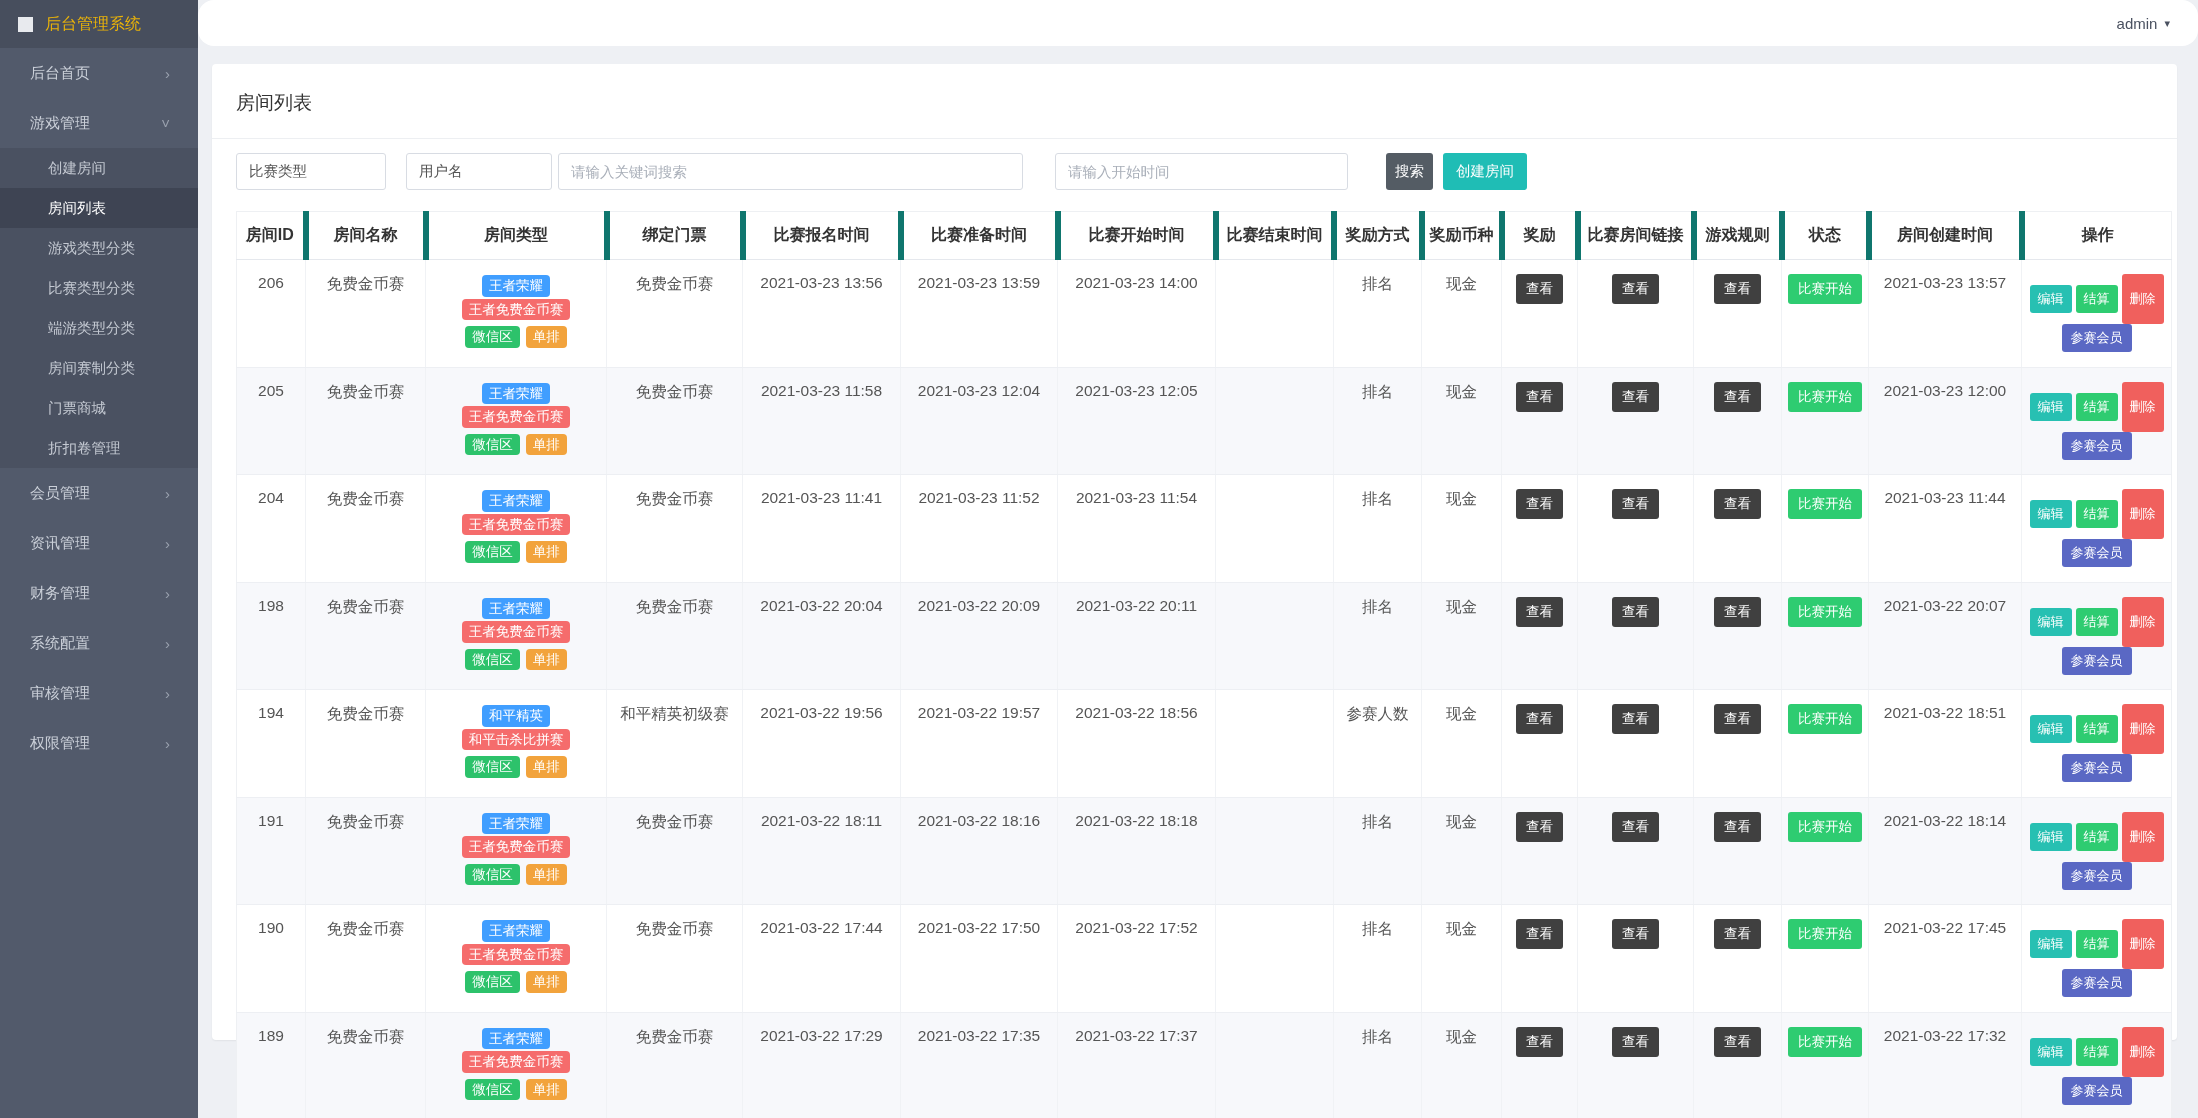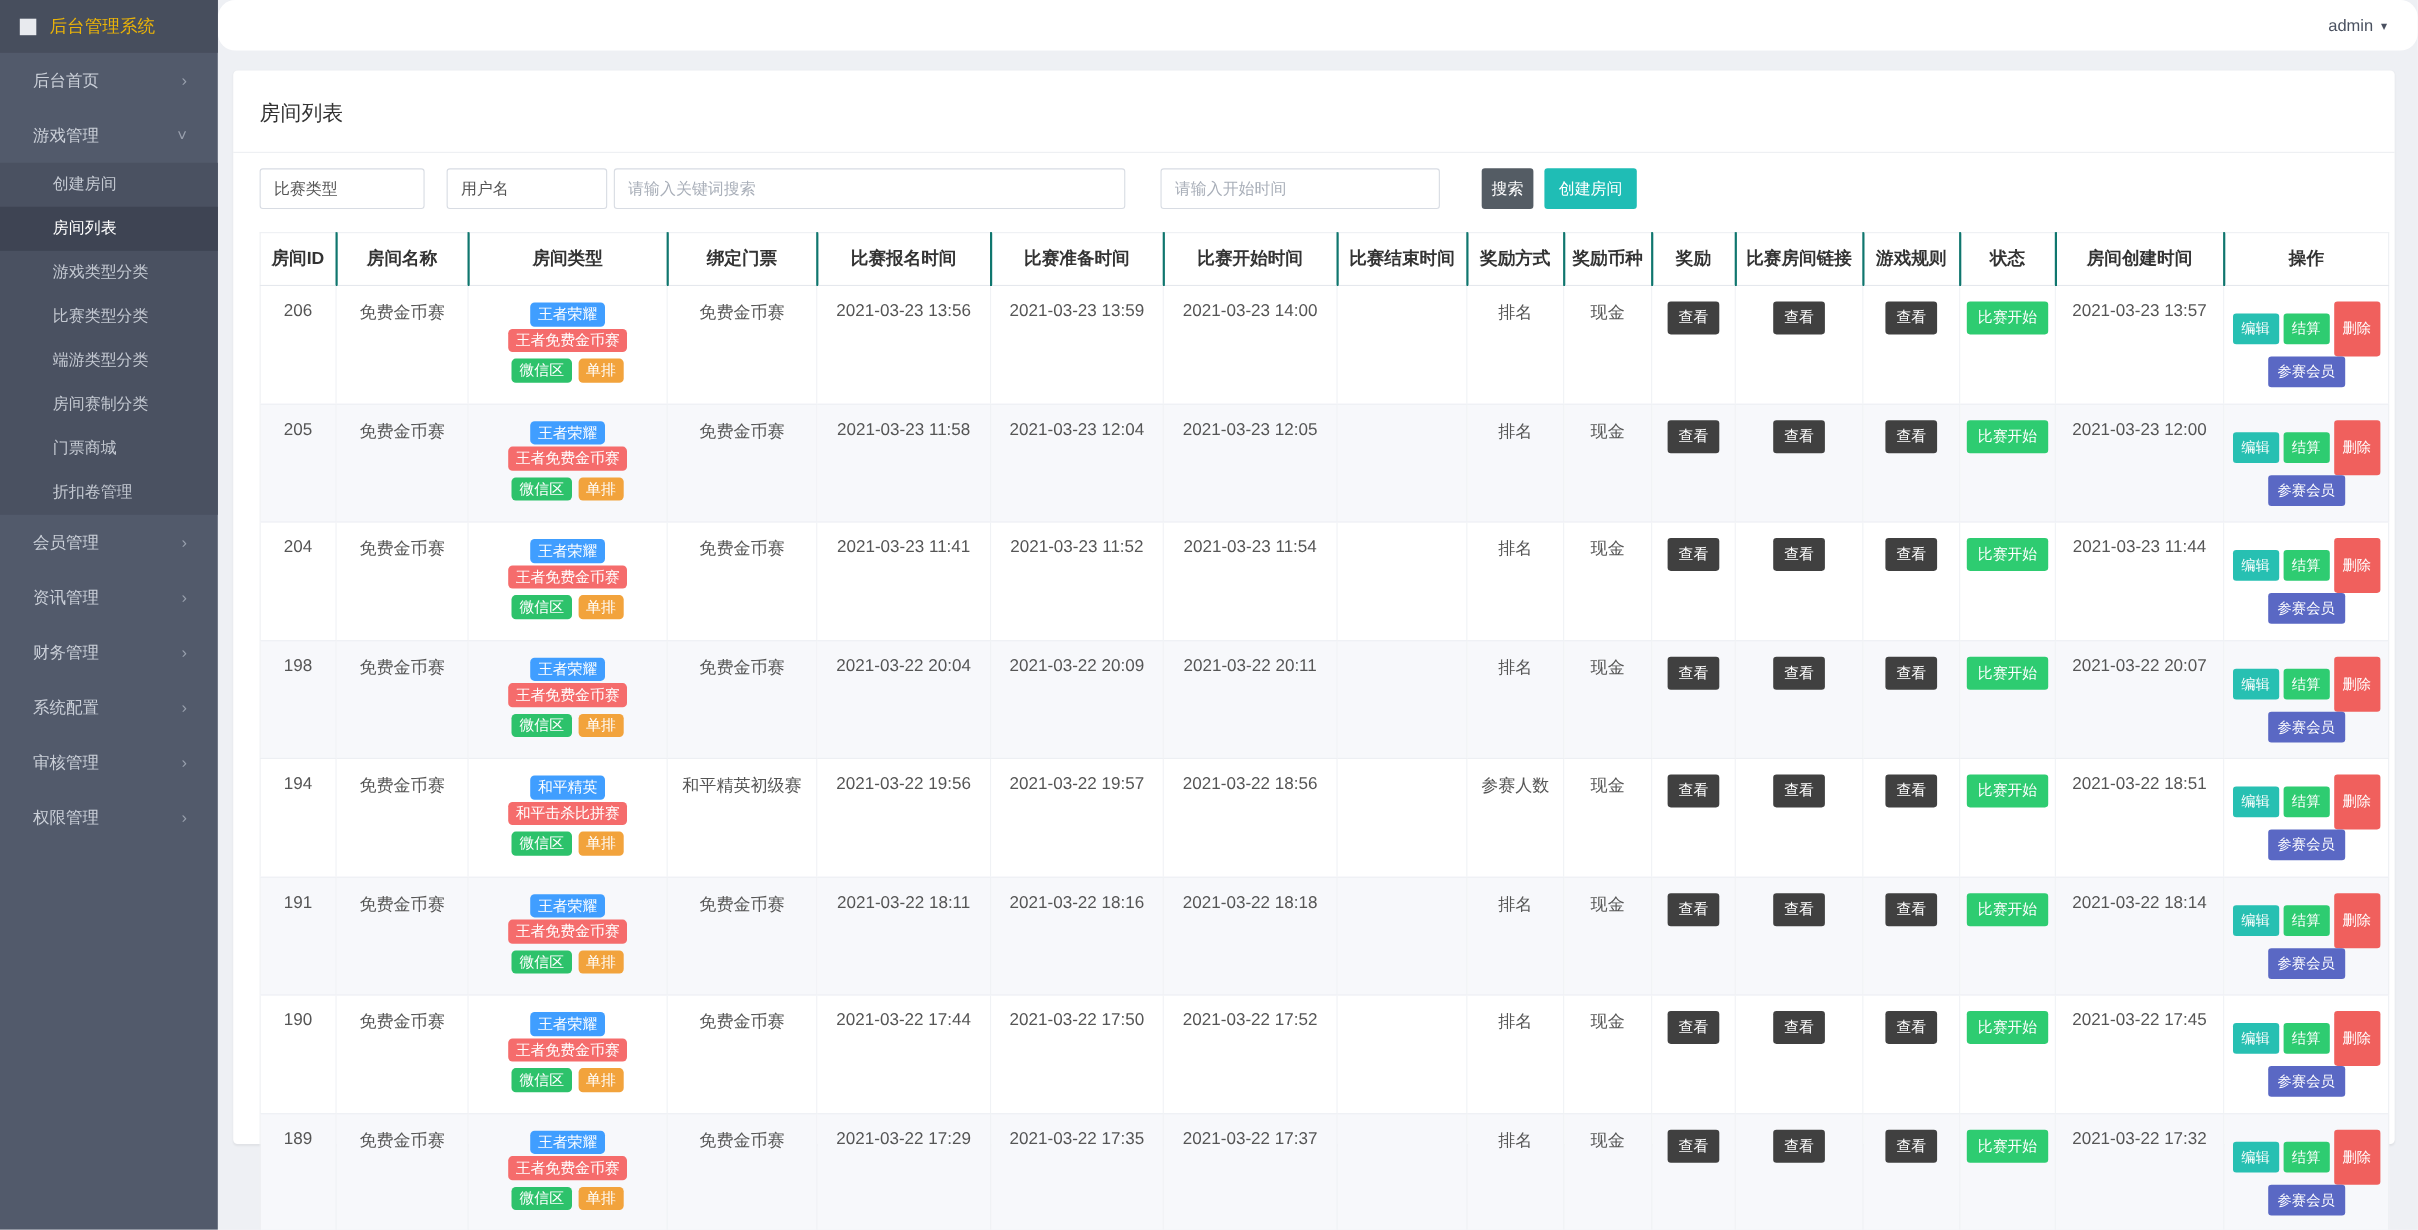--- a/index.html
+++ b/index.html
@@ -29,31 +29,31 @@
     border-radius:4px; box-shadow:0 1px 2px rgba(0,0,0,.06); }
   .card-title { font-size:19px; font-weight:normal; color:#333; padding:26px 24px 22px; border-bottom:1px solid #EDEFF2; }
   
   .filters { display:flex; align-items:center; padding:14px 24px 13px; }
   .filters input { height:37px; border:1px solid #D8DCE3; border-radius:3px; padding:0 12px;
     font-size:14.5px; color:#555; font-family:"Liberation Sans",sans-serif; background:#FFF; outline:none; }
   .filters input::placeholder { color:#A9AFB9; }
   .f-match { width:150px; margin-right:20px; }
   .f-user  { width:146px; margin-right:6px; }
   .f-key   { width:465px; margin-right:32px; }
-  .f-start { width:254px; margin-right:38px; }
+  .f-start { width:293px; margin-right:38px; }
   .f-end   { width:289px; margin-right:23px; }
   .btn { border:none; height:37px; border-radius:3px; color:#FFF; font-size:14.5px; cursor:pointer;
     font-family:"Liberation Sans",sans-serif; }
   .btn-search { background:#545C64; width:47px; margin-right:10px; }
   .btn-create { background:#1FBDB5; padding:0 13px; }
   
   .table-wrap { padding:8px 24px 0; }
   table { width:100%; border-collapse:collapse; border:1px solid #EEF0F3; table-layout:fixed; }
   th { font-size:16px; color:#333; font-weight:bold; padding:13px 4px; text-align:center;
-    border-bottom:1px solid #E5E8ED; border-left:2px solid #0f766e; background:#FFF; }
+    border-bottom:1px solid #E5E8ED; border-left:6px solid #0f766e; background:#FFF; }
   th:first-child { border-left:none; }
   td { font-size:15.5px; color:#555; text-align:center; padding:14px 4px; vertical-align:top;
     border-left:1px solid #F0F2F5; border-bottom:1px solid #EDEFF3; }
   td:first-child { border-left:none; }
   tbody tr { height:67px; }
   tbody tr:nth-child(even) { background:#F7F8FB; }
   .tag-line { line-height:1; margin-bottom:4px; }
   .tag { display:inline-block; color:#FFF; font-size:13.5px; padding:4px 7px; border-radius:4px; margin:1px 3px; }
   .tag.blue   { background:#409EFF; }
   .tag.red    { background:#F56C6C; }

